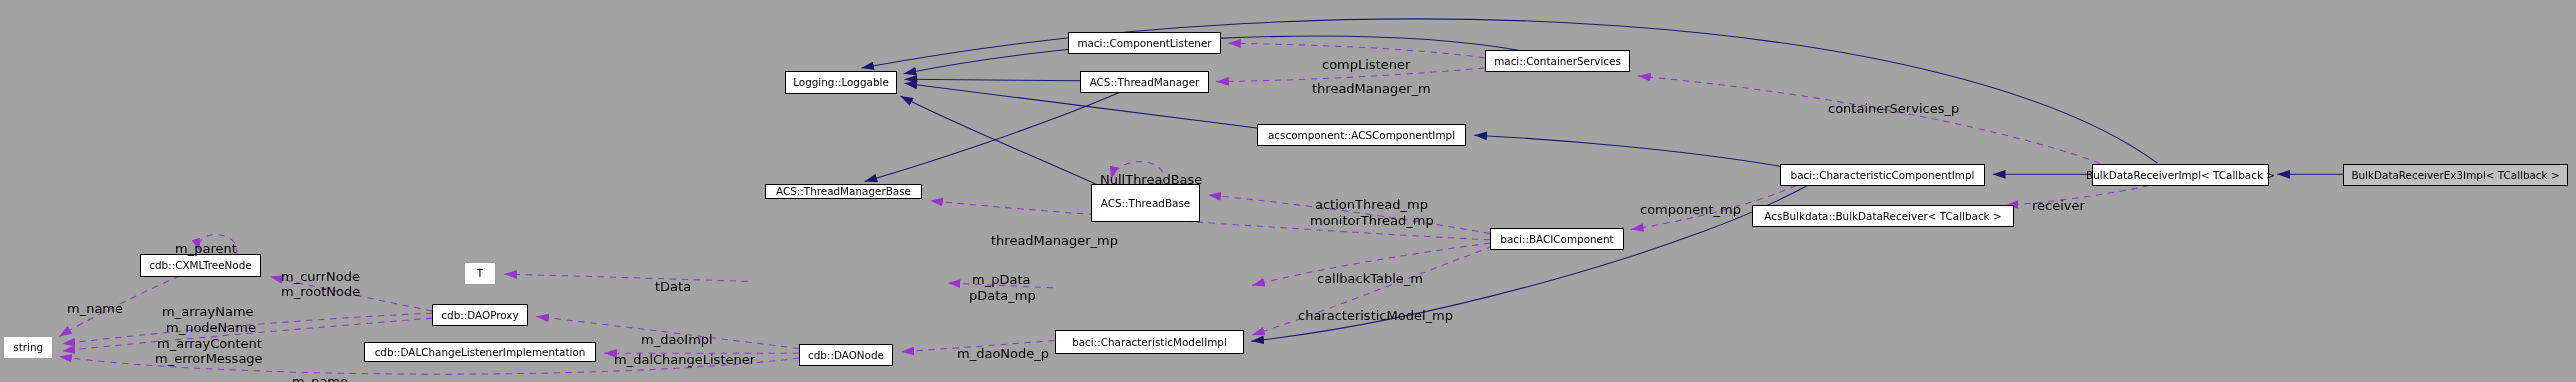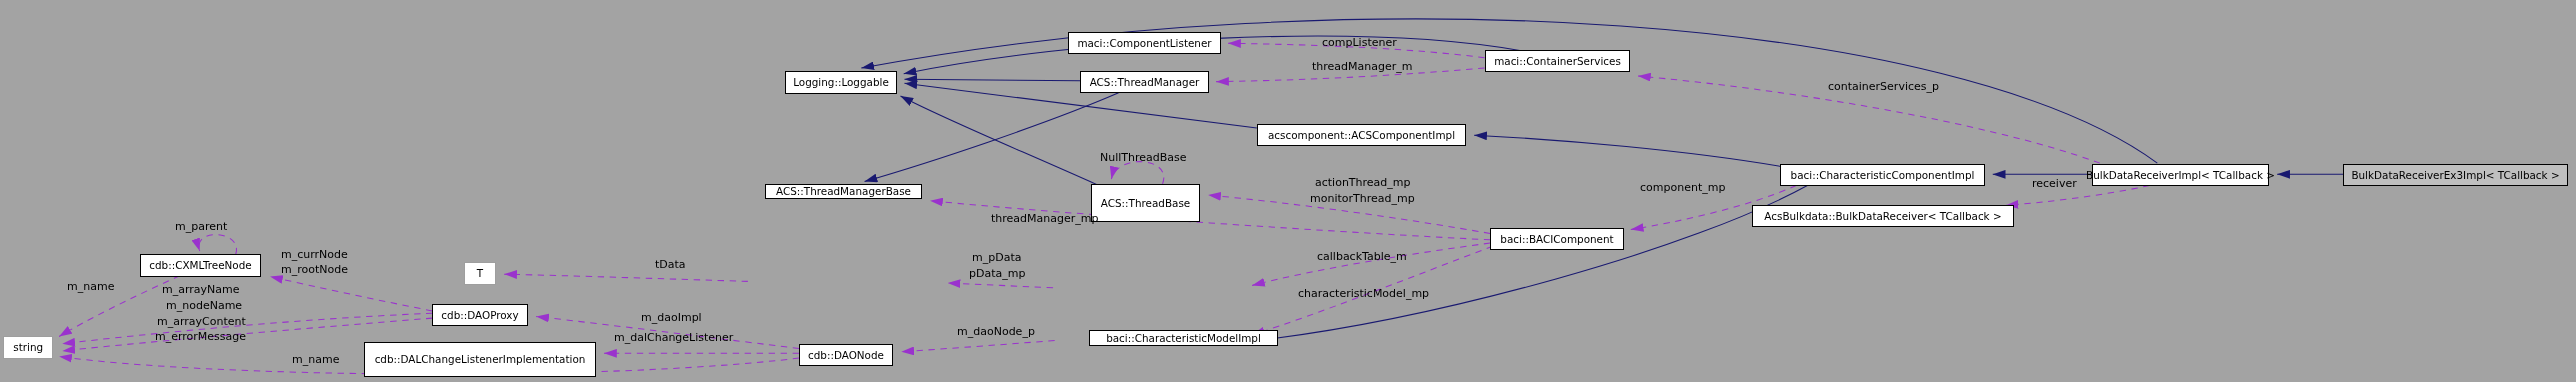--- a/index.html
+++ b/index.html
@@ -22,24 +22,25 @@
     display:flex;align-items:center;justify-content:center;
     white-space:nowrap;
     padding:0 4.8px;
     z-index:2;
   }
   .node.ext{border-color:#9e9e9e;}
   .node.hl{background:#bfbfbf;}
   .elabel{
     position:absolute;
     color:#000000;
-    font-size:11px;
+    font-size:13px;
     line-height:1;
     white-space:nowrap;
     z-index:3;
+    margin-top:21px;
   }
 </style>
 </head>
 <body>
 
 <div class="graph">
 
   <svg class="edges" width="2576" height="383" viewBox="0 0 3224 479" xmlns="http://www.w3.org/2000/svg">
     <defs>
       <marker id="arrow-nav" markerWidth="16" markerHeight="11" refX="16" refY="5.5" orient="auto" markerUnits="userSpaceOnUse">
@@ -97,23 +98,23 @@
   <div class="node" style="left:2092px;top:164px;width:177px;height:21.6px">BulkDataReceiverImpl&lt; TCallback &gt;</div>
   <div class="node hl" style="left:2343px;top:164px;width:225px;height:21.6px">BulkDataReceiverEx3Impl&lt; TCallback &gt;</div>
   <div class="node" style="left:1752px;top:205px;width:262px;height:21.6px">AcsBulkdata::BulkDataReceiver&lt; TCallback &gt;</div>
   <div class="node" style="left:765px;top:184px;width:157px;height:15px">ACS::ThreadManagerBase</div>
   <div class="node" style="left:1091px;top:184px;width:109px;height:38px">ACS::ThreadBase</div>
   <div class="node" style="left:1490px;top:228px;width:134px;height:21.6px">baci::BACIComponent</div>
   <div class="node" style="left:140px;top:254px;width:121px;height:23px">cdb::CXMLTreeNode</div>
   <div class="node ext" style="left:464px;top:262px;width:32px;height:23px">T</div>
   <div class="node" style="left:432px;top:304px;width:96px;height:22.4px">cdb::DAOProxy</div>
   <div class="node" style="left:799px;top:344px;width:94px;height:22.4px">cdb::DAONode</div>
-  <div class="node" style="left:1089px;top:330px;width:189px;height:16px">baci::CharacteristicModelImpl</div>
+  <div class="node" style="left:1055px;top:330px;width:189px;height:24px">baci::CharacteristicModelImpl</div>
   <div class="node ext" style="left:3.2px;top:336px;width:50px;height:23px">string</div>
-  <div class="node" style="left:364px;top:342px;width:232px;height:35px">cdb::DALChangeListenerImplementation</div>
+  <div class="node" style="left:364px;top:342px;width:232px;height:20px">cdb::DALChangeListenerImplementation</div>
 
   <div class="elabel" style="left:1322px;top:37px">compListener</div>
   <div class="elabel" style="left:1312px;top:61px">threadManager_m</div>
   <div class="elabel" style="left:1828px;top:81px">containerServices_p</div>
   <div class="elabel" style="left:1100px;top:152px">NullThreadBase</div>
   <div class="elabel" style="left:1315px;top:177px">actionThread_mp</div>
   <div class="elabel" style="left:1310px;top:193px">monitorThread_mp</div>
   <div class="elabel" style="left:1640px;top:182px">component_mp</div>
   <div class="elabel" style="left:2032px;top:178px">receiver</div>
   <div class="elabel" style="left:991px;top:213px">threadManager_mp</div>

